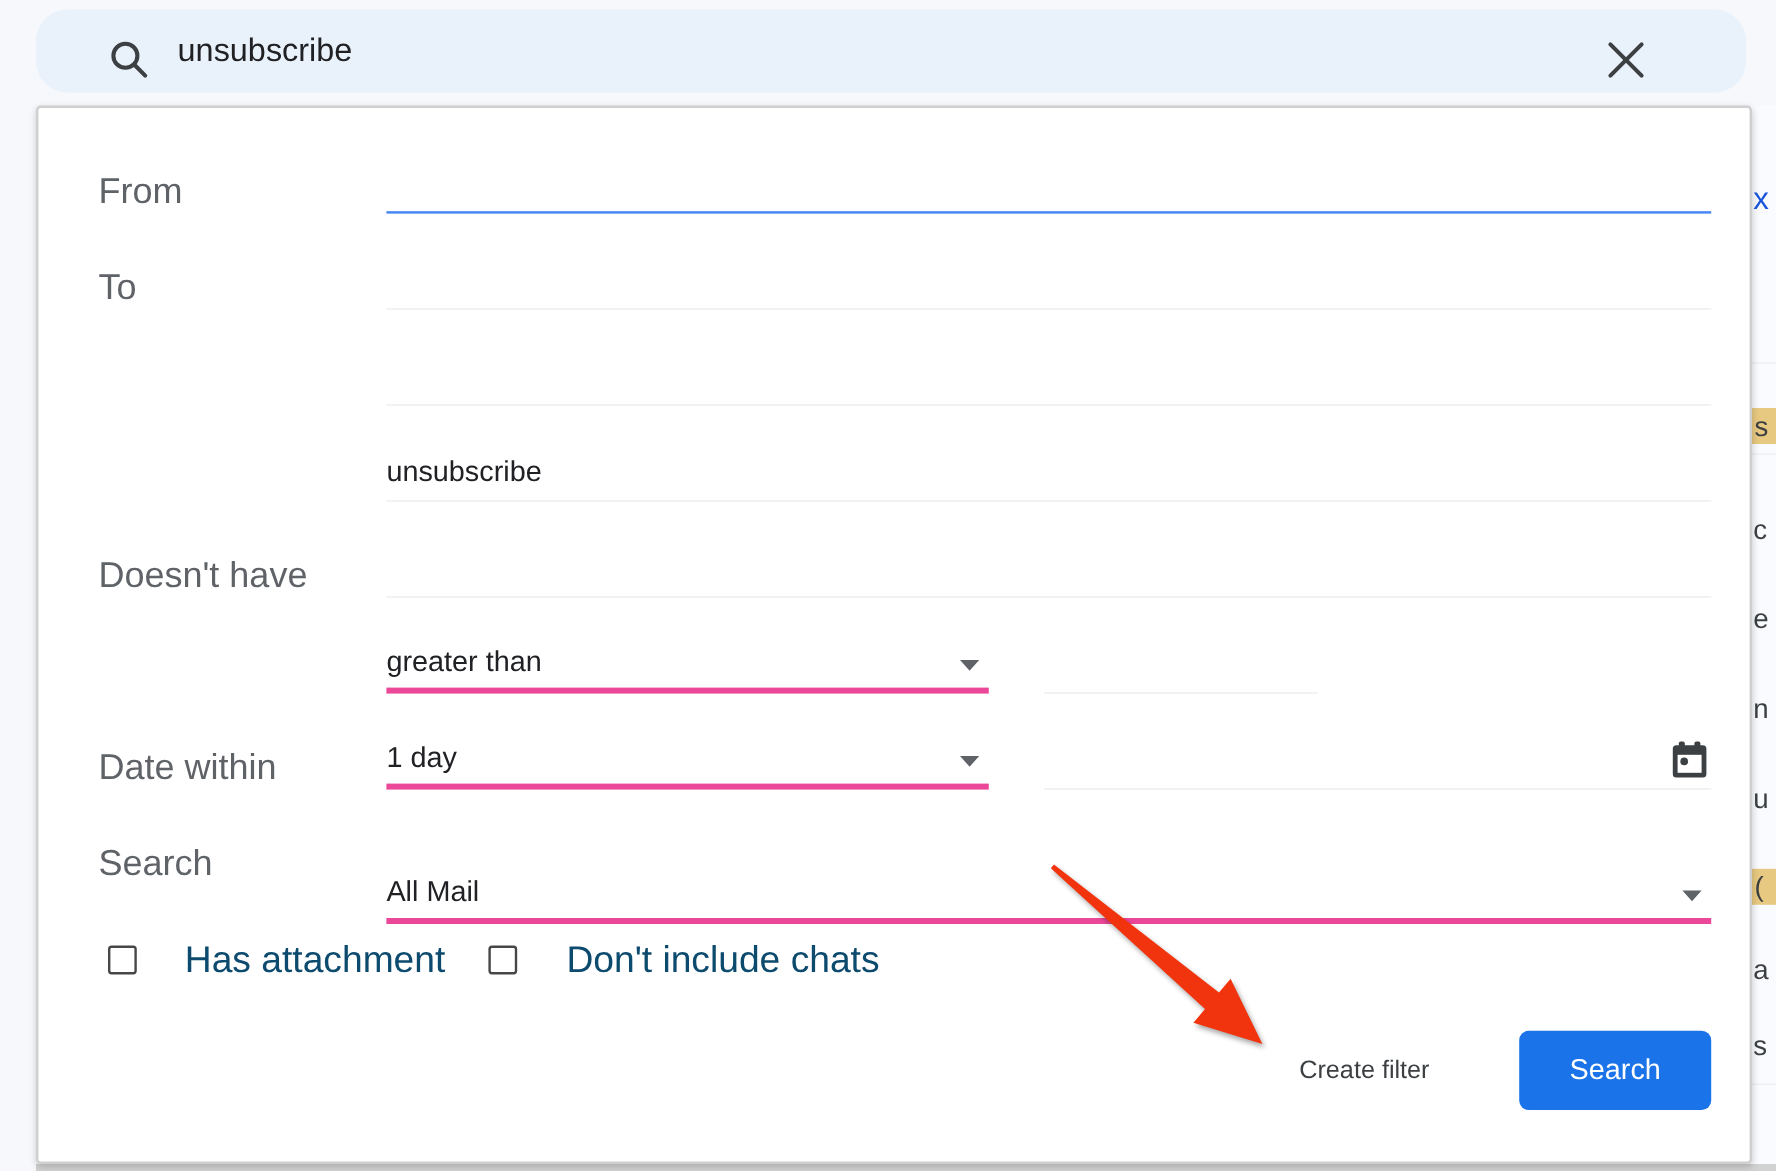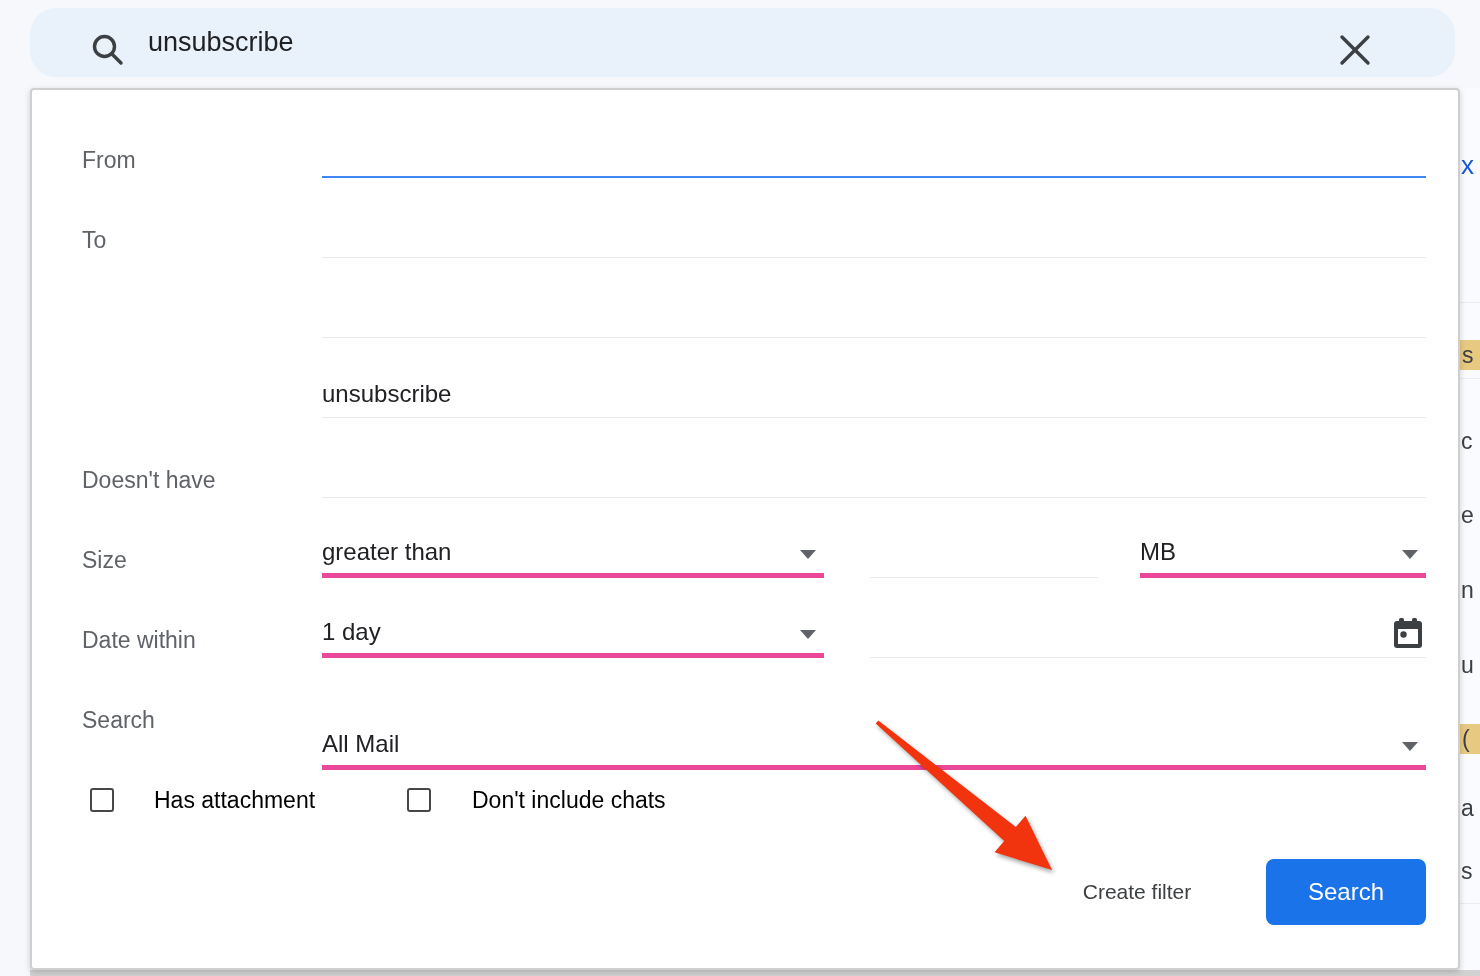--- a/index.html
+++ b/index.html
@@ -45,21 +45,21 @@
 
   
   .panel {
     position:absolute; left:30px; top:88px; width:1430px; height:882px;
     background:#ffffff;
     border:2px solid #cfcfcf; border-radius:4px;
     box-shadow:0 2px 6px rgba(0,0,0,0.18);
   }
   .row-label {
     position:absolute; left:50px; width:230px; height:34px; line-height:34px;
-    font-size:23px; color:#5f6368;
+    font-size:30px; color:#5f6368;
   }
   .field {
     position:absolute; left:290px;
     height:46px; line-height:40px;
     font-size:24px; color:#202124;
     border-bottom:1px solid #e8eaed;
   }
   .field input {
     width:100%; height:44px; border:none; outline:none; background:transparent;
     font-size:24px; color:#202124; font-family:"Liberation Sans", sans-serif;
@@ -73,21 +73,21 @@
     border-top:9px solid #5f6368;
   }
   .cal-icon { position:absolute; right:0px; bottom:6px; width:36px; height:36px; cursor:pointer; }
 
   .checkbox {
     position:absolute; top:698px; width:24px; height:24px;
     border:2.5px solid #474747; border-radius:3px; background:#fff; cursor:pointer;
   }
   .cb-label {
     position:absolute; top:694px; height:32px; line-height:32px;
-    font-size:23px; color:#000000;
+    font-size:31px; color:#0c4a6e;
   }
 
   .create-filter-btn {
     position:absolute; left:1015px; top:784px; width:180px; height:36px;
     line-height:36px; text-align:center;
     font-size:21px; color:#3c4043; cursor:pointer; border-radius:4px;
   }
   .search-btn {
     position:absolute; left:1234px; top:769px; width:160px; height:66px;
     background:#1a73e8; color:#ffffff; border:none; border-radius:8px;
@@ -155,31 +155,26 @@
 
     <div class="field" style="top:282px; width:1104px;">
       <input type="text" value="unsubscribe" style="">
     </div>
 
     <div class="row-label" style="top:373px">Doesn't have</div>
     <div class="field" style="top:362px; width:1104px;">
       <input type="text" value="" style="">
     </div>
 
-    <div class="row-label" style="top:453px">Size</div>
     <div class="field dropdown" style="top:442px; width:502px;">
       <span>greater than</span>
       <span class="caret"></span>
     </div>
     <div class="field" style="top:442px; left:838px; width:228px;">
       <input type="text" value="" style="">
-    </div>
-    <div class="field dropdown" style="top:442px; left:1108px; width:286px;">
-      <span>MB</span>
-      <span class="caret"></span>
     </div>
 
     <div class="row-label" style="top:533px">Date within</div>
     <div class="field dropdown" style="top:522px; width:502px;">
       <span>1 day</span>
       <span class="caret"></span>
     </div>
     <div class="field" style="top:522px; left:838px; width:556px;">
       <input type="text" style="width: 500px;" value="">
       <span class="cal-icon">

